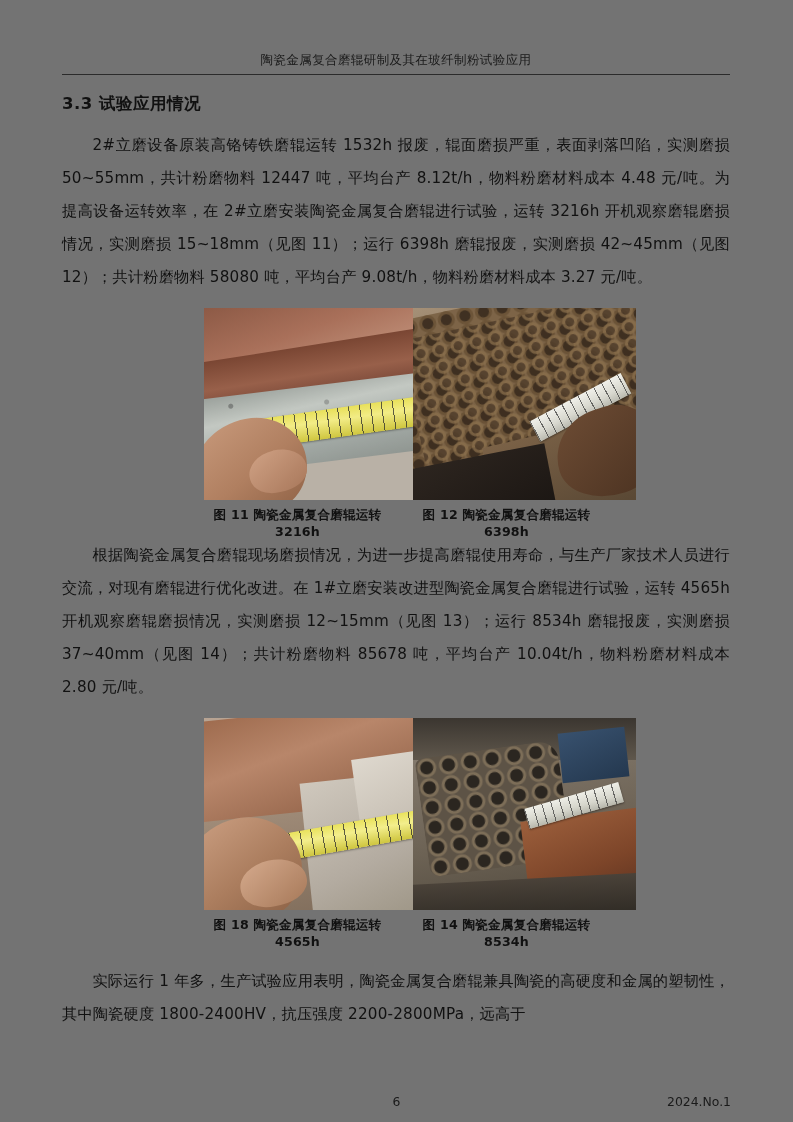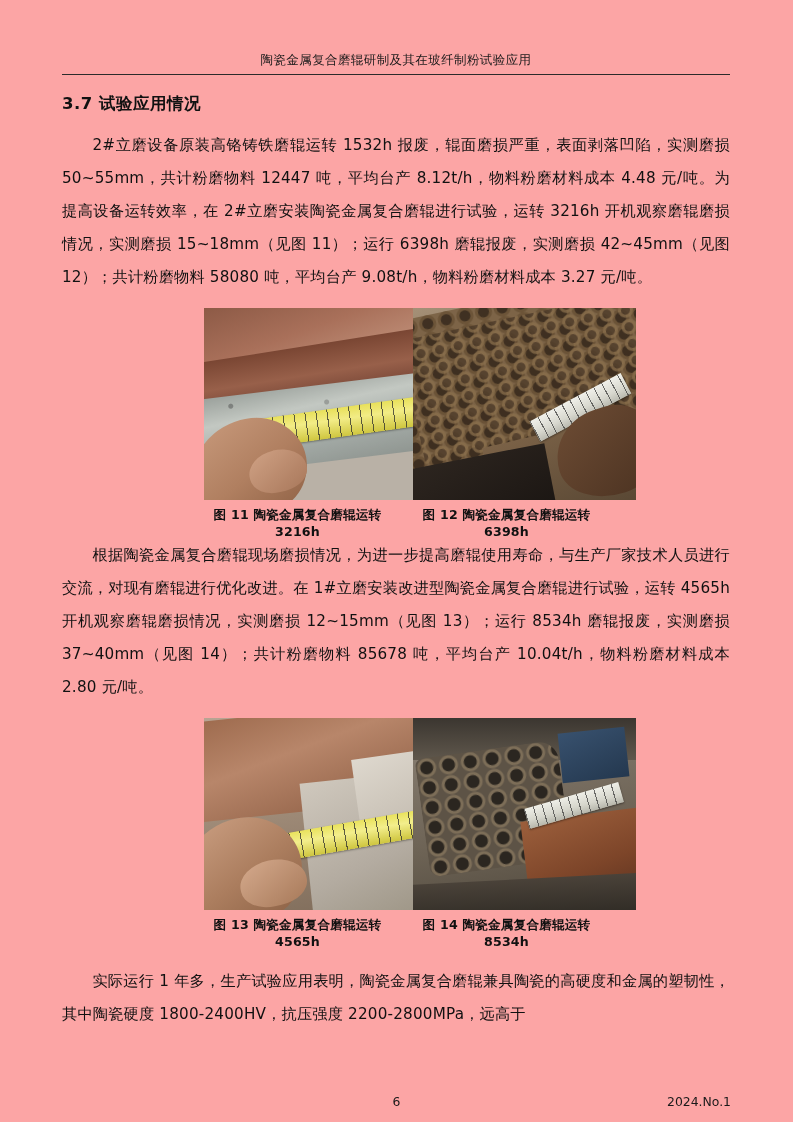--- a/index.html
+++ b/index.html
@@ -10,21 +10,21 @@
     background: #ffffff;
     font-family: "DejaVu Sans", "Liberation Sans", sans-serif;
     position: relative;
     overflow: hidden;
   }
   .page {
     position: absolute;
     left: 0; top: 0;
     width: 793px;
     height: 1122px;
-    background: #fca5a5;
+    background: #737373;
   }
   .content {
     position: absolute;
     left: 62px;
     top: 52px;
     width: 668px;
   }
   .runhead {
     text-align: center;
     font-size: 12.5px;
@@ -304,21 +304,21 @@
 </style>
 </head>
 <body>
 
 <div class="page">
   <div class="content">
 
     <div class="runhead">陶瓷金属复合磨辊研制及其在玻纤制粉试验应用</div>
     <div class="rule"></div>
 
-    <h2 class="section">3.7  试验应用情况</h2>
+    <h2 class="section">3.3  试验应用情况</h2>
 
     <p class="body">2#立磨设备原装高铬铸铁磨辊运转 1532h 报废，辊面磨损严重，表面剥落凹陷，实测磨损 50~55mm，共计粉磨物料 12447 吨，平均台产 8.12t/h，物料粉磨材料成本 4.48 元/吨。为提高设备运转效率，在 2#立磨安装陶瓷金属复合磨辊进行试验，运转 3216h 开机观察磨辊磨损情况，实测磨损 15~18mm（见图 11）；运行 6398h 磨辊报废，实测磨损 42~45mm（见图 12）；共计粉磨物料 58080 吨，平均台产 9.08t/h，物料粉磨材料成本 3.27 元/吨。</p>
 
     <div class="figrow">
       <div class="figcell">
         <div class="photo ph11">
           <div class="sky"></div>
           <div class="band"></div>
           <div class="metal"></div>
           <div class="specks"></div>
@@ -354,21 +354,21 @@
           <div class="bg"></div>
           <div class="rust"></div>
           <div class="concrete"></div>
           <div class="concrete2"></div>
           <div class="tape">
               <div class="ticks"></div>
             </div>
           <div class="hand"></div>
           <div class="finger"></div>
         </div>
-        <div class="figcap">图 13  陶瓷金属复合磨辊运转 4565h</div>
+        <div class="figcap">图 18  陶瓷金属复合磨辊运转 4565h</div>
       </div>
       <div class="figcell">
         <div class="photo ph14">
           <div class="bg"></div>
           <div class="topdark"></div>
           <div class="blue"></div>
           <div class="honey"></div>
           <div class="rustplate"></div>
           <div class="tape">
               <div class="ticks"></div>

